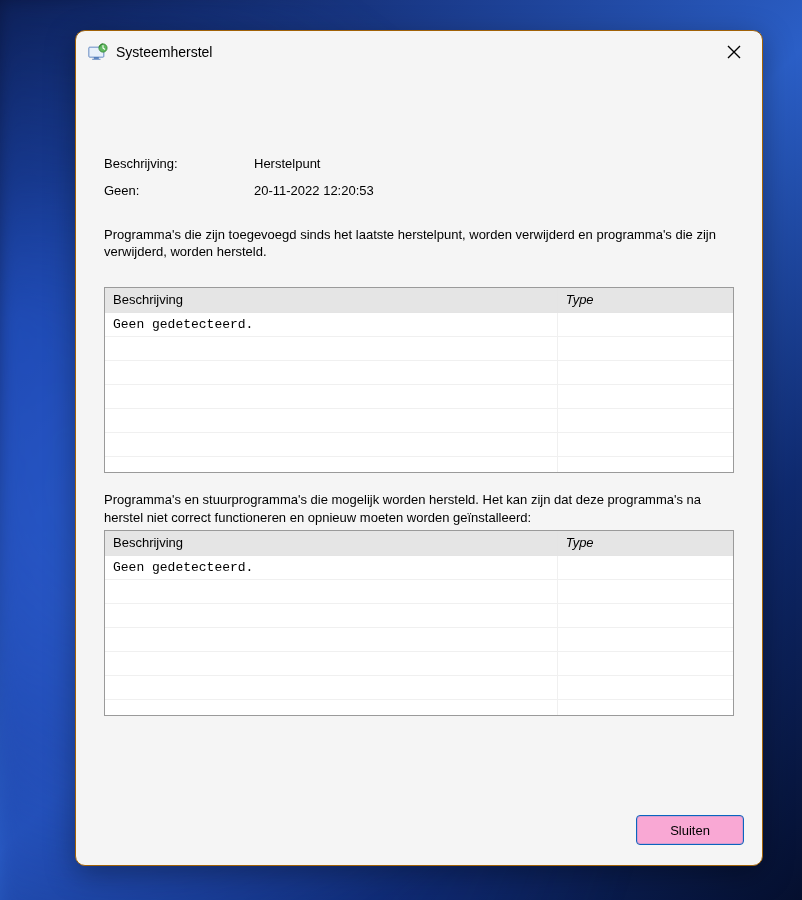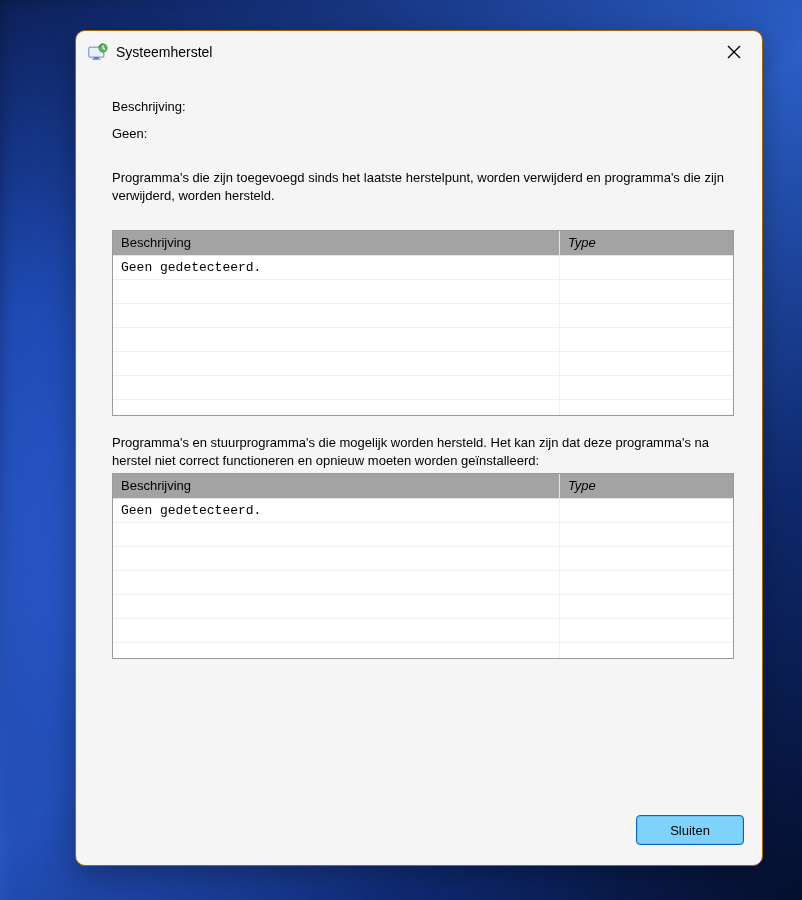--- a/index.html
+++ b/index.html
@@ -63,24 +63,25 @@
       align-items: center;
       justify-content: center;
       cursor: pointer;
       border-radius: 4px;
     }
     .close-btn svg {
       width: 14px;
       height: 14px;
     }
     .content {
-      padding: 26px 28px 14px 36px;
+      padding: 26px 28px 14px 28px;
       flex: 1;
       display: flex;
       flex-direction: column;
+      justify-content: center;
     }
     .info-row {
       display: flex;
       margin-bottom: 12px;
     }
     .info-label {
       width: 150px;
     }
     .info-value {
       flex: 1;
@@ -104,21 +105,21 @@
     .table {
       width: 100%;
       border-collapse: collapse;
     }
     .table th {
       text-align: left;
       font-weight: normal;
       padding: 4px 8px;
       border-right: 1px solid #e4e4e4;
       border-bottom: 1px solid #e4e4e4;
-      background: #a3a3a3;
+      background: #e5e5e5;
       height: 24px;
       margin-top: 11px;
     }
     .table th:last-child {
       border-right: none;
       font-style: italic;
     }
     .table td {
       padding: 4px 8px;
       border-bottom: 1px solid #f0f0f0;
@@ -137,21 +138,21 @@
     }
     .footer {
       padding: 10px 18px 20px 18px;
       display: flex;
       justify-content: flex-end;
       border-top: none;
     }
     .btn {
       min-width: 108px;
       height: 30px;
-      background: #7dd3fc;
+      background: #f9a8d4;
       border: 1px solid #0a64bf;
       border-radius: 4px;
       font-size: 13px;
       cursor: pointer;
       padding: 0 16px;
       box-shadow: inset 0 0 0 1px rgba(10,100,191,0.15);
     }
   </style>
 </head>
 <body>
@@ -177,24 +178,26 @@
       <svg viewBox="0 0 14 14">
         <path d="M1 1 L13 13 M13 1 L1 13" stroke="currentColor" stroke-width="1.4" fill="none"></path>
       </svg>
     </div>
   </div>
 
   <div class="content">
 
     <div class="info-row">
       <div class="info-label">Beschrijving:</div>
+      <div class="info-value">Herstelpunt</div>
     </div>
 
     <div class="info-row">
       <div class="info-label">Geen:</div>
+      <div class="info-value">20-11-2022 12:20:53</div>
     </div>
 
     <div class="explain">Programma's die zijn toegevoegd sinds het laatste herstelpunt, worden verwijderd en programma's die zijn verwijderd, worden hersteld.</div>
 
     <div class="table-wrap">
       <table class="table">
         <thead>
           <tr>
             <th class="col-desc">Beschrijving</th>
             <th class="col-type">Type</th>

